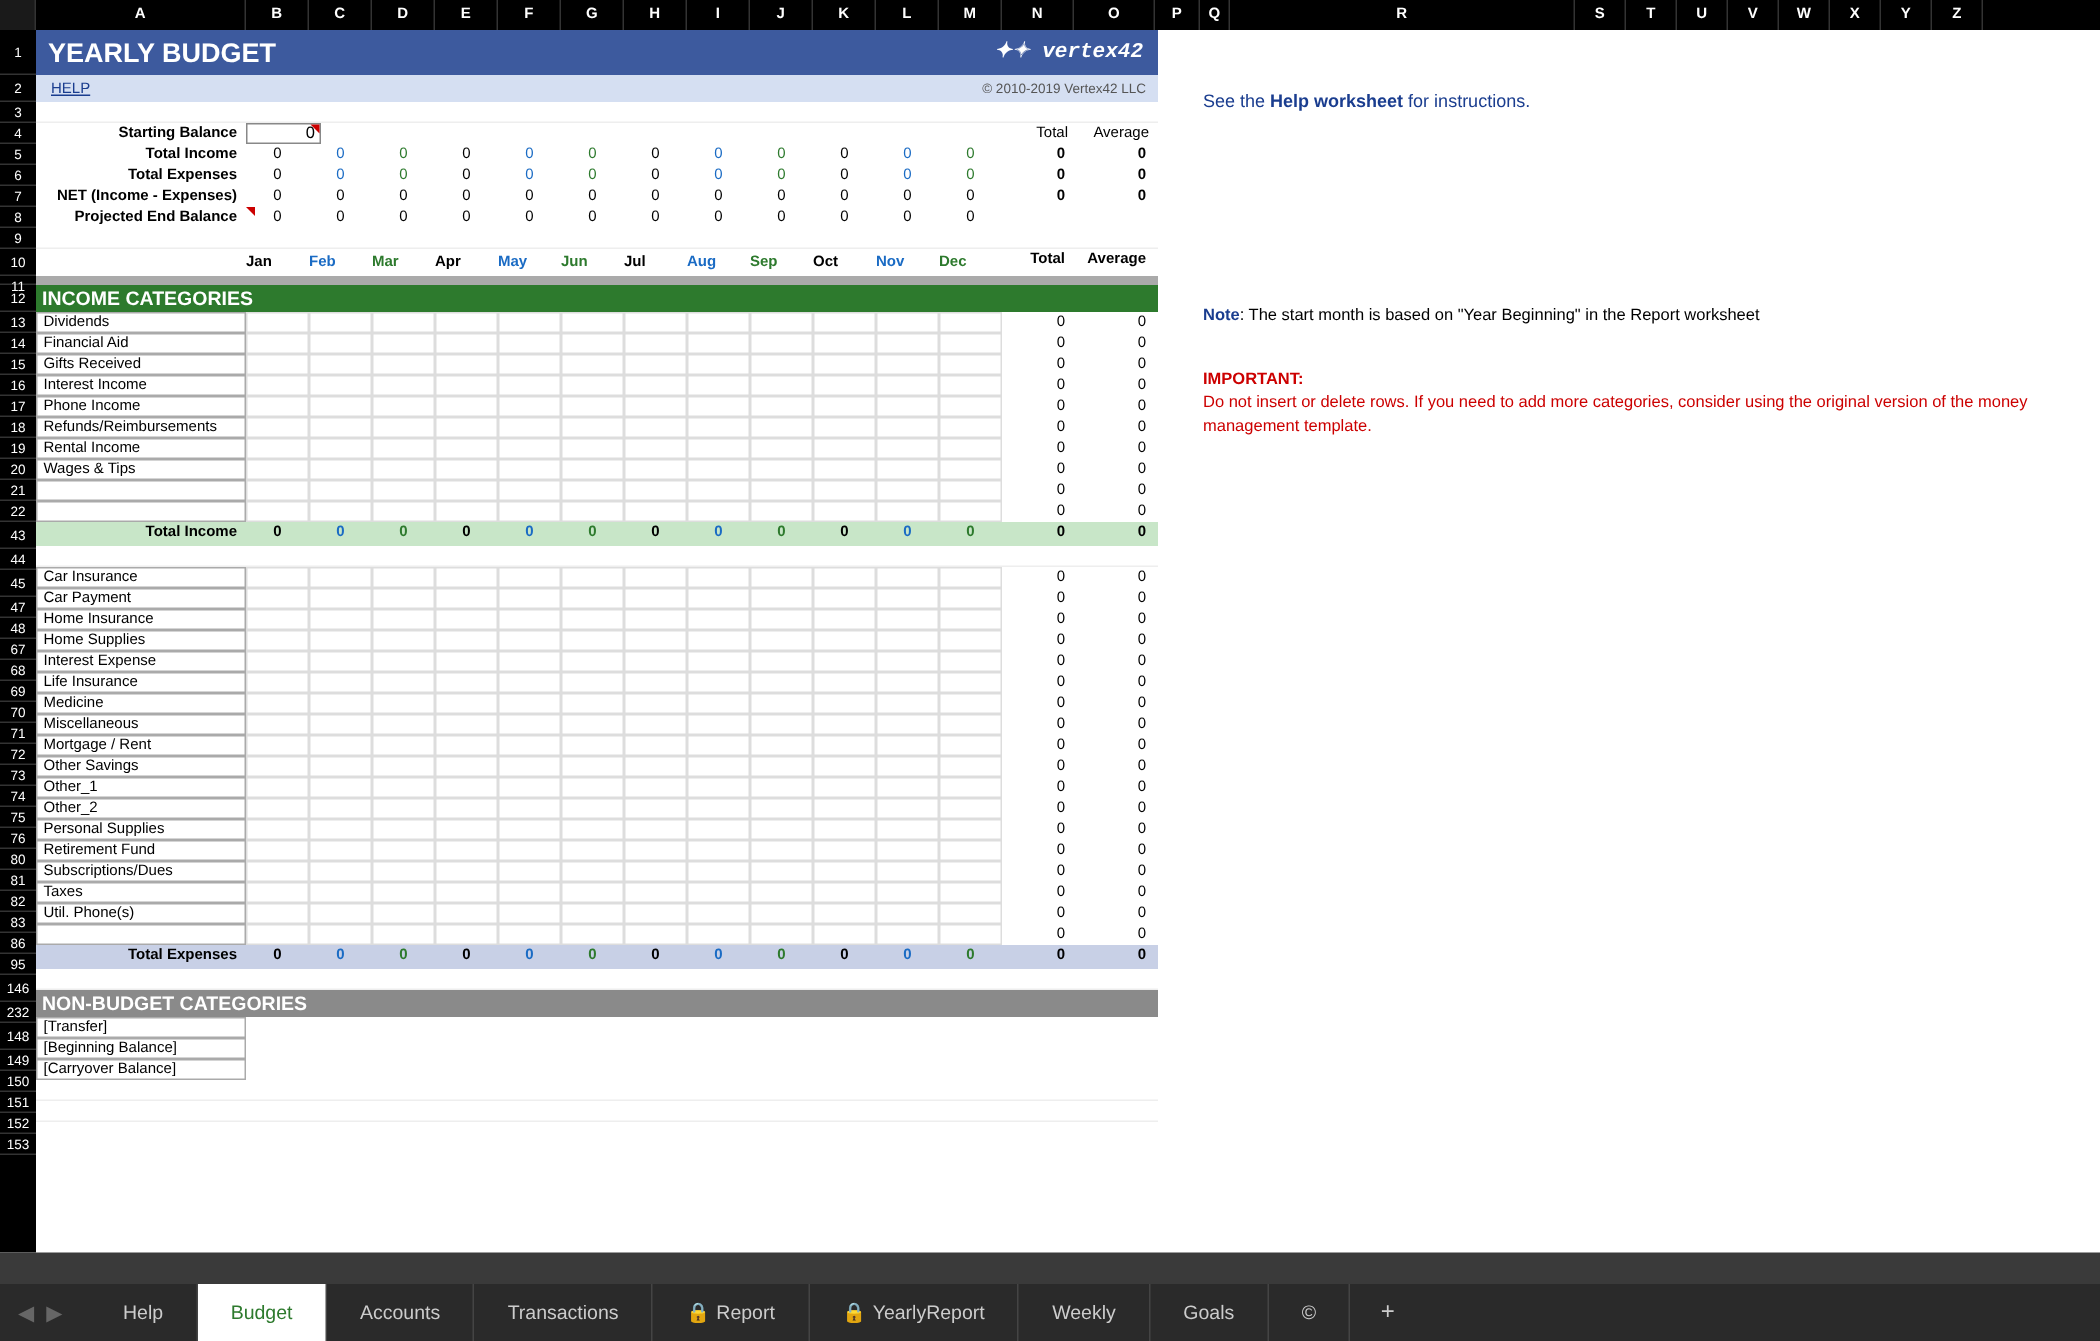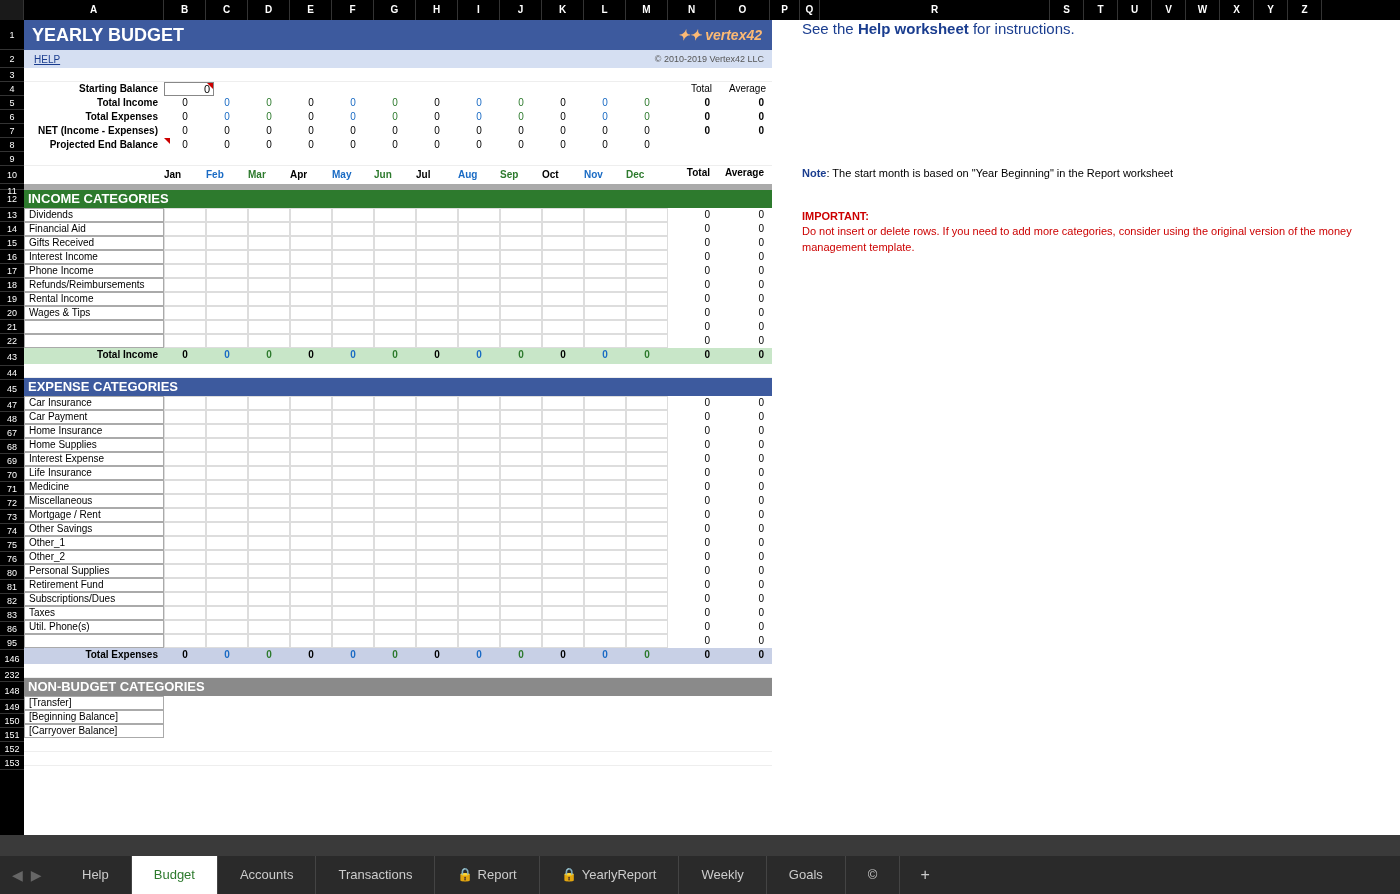--- a/index.html
+++ b/index.html
@@ -7,21 +7,21 @@
 .col-headers { display: flex; background: #000; height: 20px; }
 .corner { width: 24px; background: #1a1a1a; border-right: 1px solid #333; }
 .col-h { color: #fff; text-align: center; line-height: 20px; border-right: 1px solid #333; font-weight: bold; font-size: 10px; }
 .main-area { display: flex; height: 815px; }
 .row-headers { width: 24px; background: #000; }
 .row-h { color: #fff; text-align: center; border-bottom: 1px solid #333; font-size: 9px; line-height: 14px; height: 14px; }
 .row-h.tall { height: 30px; line-height: 30px; }
 .row-h.med { height: 18px; line-height: 18px; }
 .grid { flex: 1; position: relative; }
 .title-bar { height: 30px; background: #3d5a9e; color: #fff; font-weight: bold; font-size: 18px; padding-left: 8px; line-height: 30px; display: flex; justify-content: space-between; align-items: center; width: 748px; }
-.brand { color: #fdba74; font-size: 14px; padding-right: 10px; font-style: italic; }
+.brand { color: #ffffff; font-size: 14px; padding-right: 10px; font-style: italic; font-family: Liberation Mono, monospace; }
 .help-row { height: 18px; background: #d5dff2; width: 748px; display: flex; justify-content: space-between; align-items: center; }
 .help-link { color: #1a3d8f; text-decoration: underline; font-size: 10px; padding-left: 10px; }
 .copyright { font-size: 9px; color: #555; padding-right: 8px; }
 .blank-row { height: 14px; width: 748px; border-bottom: 1px solid #eee; }
 .data-row { height: 14px; width: 748px; display: flex; position: relative; }
 .label-cell { width: 140px; text-align: right; padding-right: 6px; font-weight: bold; font-size: 10px; line-height: 14px; }
 .val-cell { width: 42px; text-align: center; font-size: 10px; line-height: 14px; }
 .input-box { border: 1px solid #888; width: 50px; text-align: right; padding-right: 3px; position: relative; }
 .tri { position: absolute; top: 0; right: 0; width: 0; height: 0; border-left: 6px solid transparent; border-top: 6px solid #c00; }
 .tot-cell { width: 48px; text-align: right; padding-right: 6px; font-size: 10px; line-height: 14px; }
@@ -36,21 +36,21 @@
 .nonbudget-hdr { background: #8a8a8a; }
 .cat-row { height: 14px; width: 748px; display: flex; }
 .cat-label { width: 140px; border: 1px solid #aaa; padding-left: 4px; font-size: 10px; line-height: 12px; overflow: hidden; white-space: nowrap; }
 .cat-val { width: 42px; border: 1px solid #ddd; }
 .cat-tot { width: 48px; text-align: right; padding-right: 6px; font-size: 10px; line-height: 14px; }
 .cat-avg { width: 54px; text-align: right; padding-right: 6px; font-size: 10px; line-height: 14px; }
 .total-row { height: 16px; width: 748px; display: flex; font-weight: bold; }
 .income-total { background: #c8e6c8; }
 .expense-total { background: #c8d0e6; }
 .note-area { position: absolute; left: 778px; top: 0; width: 560px; }
-.note-help { font-size: 15px; color: #1a3d8f; }
+.note-help { margin-top: 40px; font-size: 12px; color: #1a3d8f; }
 .note-start { margin-top: 130px; font-size: 11px; }
 .note-start .lbl { color: #1a3d8f; font-weight: bold; }
 .note-imp { margin-top: 30px; font-size: 11px; color: #c00; line-height: 1.4; }
 .note-imp .lbl { font-weight: bold; }
 .tabs { position: absolute; bottom: 0; left: 0; width: 1400px; height: 38px; background: #2a2a2a; display: flex; align-items: center; }
 .nav-arrows { width: 60px; display: flex; gap: 8px; padding-left: 12px; color: #666; font-size: 14px; }
 .tab { padding: 0 22px; height: 38px; line-height: 38px; color: #ccc; font-size: 13px; border-right: 1px solid #444; cursor: pointer; }
 .tab.active { background: #fff; color: #2d7a2d; font-weight: normal; }
 .tab .lock { margin-right: 4px; }
 .add-tab { padding: 0 20px; color: #ccc; font-size: 16px; }
@@ -451,21 +451,20 @@
         <div class="val-cell c-green"><b>0</b></div>
         <div class="val-cell "><b>0</b></div>
         <div class="val-cell c-blue"><b>0</b></div>
         <div class="val-cell c-green"><b>0</b></div>
         <div class="tot-cell"><b>0</b></div>
         <div class="avg-cell"><b>0</b></div>
       </div>
 
     <div class="blank-row"></div>
 
-    <div class="section-hdr expense-hdr">EXPENSE CATEGORIES</div>
     <div id="expense-rows">
         <div class="cat-row">
           <div class="cat-label">Car Insurance</div>
           <div class="cat-val"></div>
           <div class="cat-val"></div>
           <div class="cat-val"></div>
           <div class="cat-val"></div>
           <div class="cat-val"></div>
           <div class="cat-val"></div>
           <div class="cat-val"></div>

